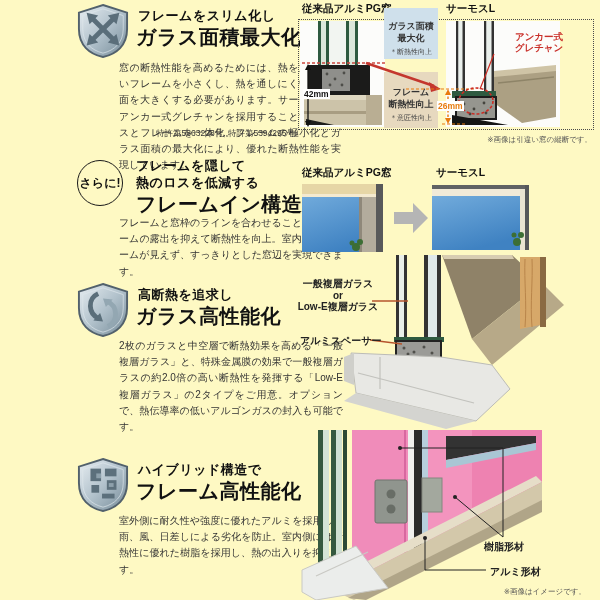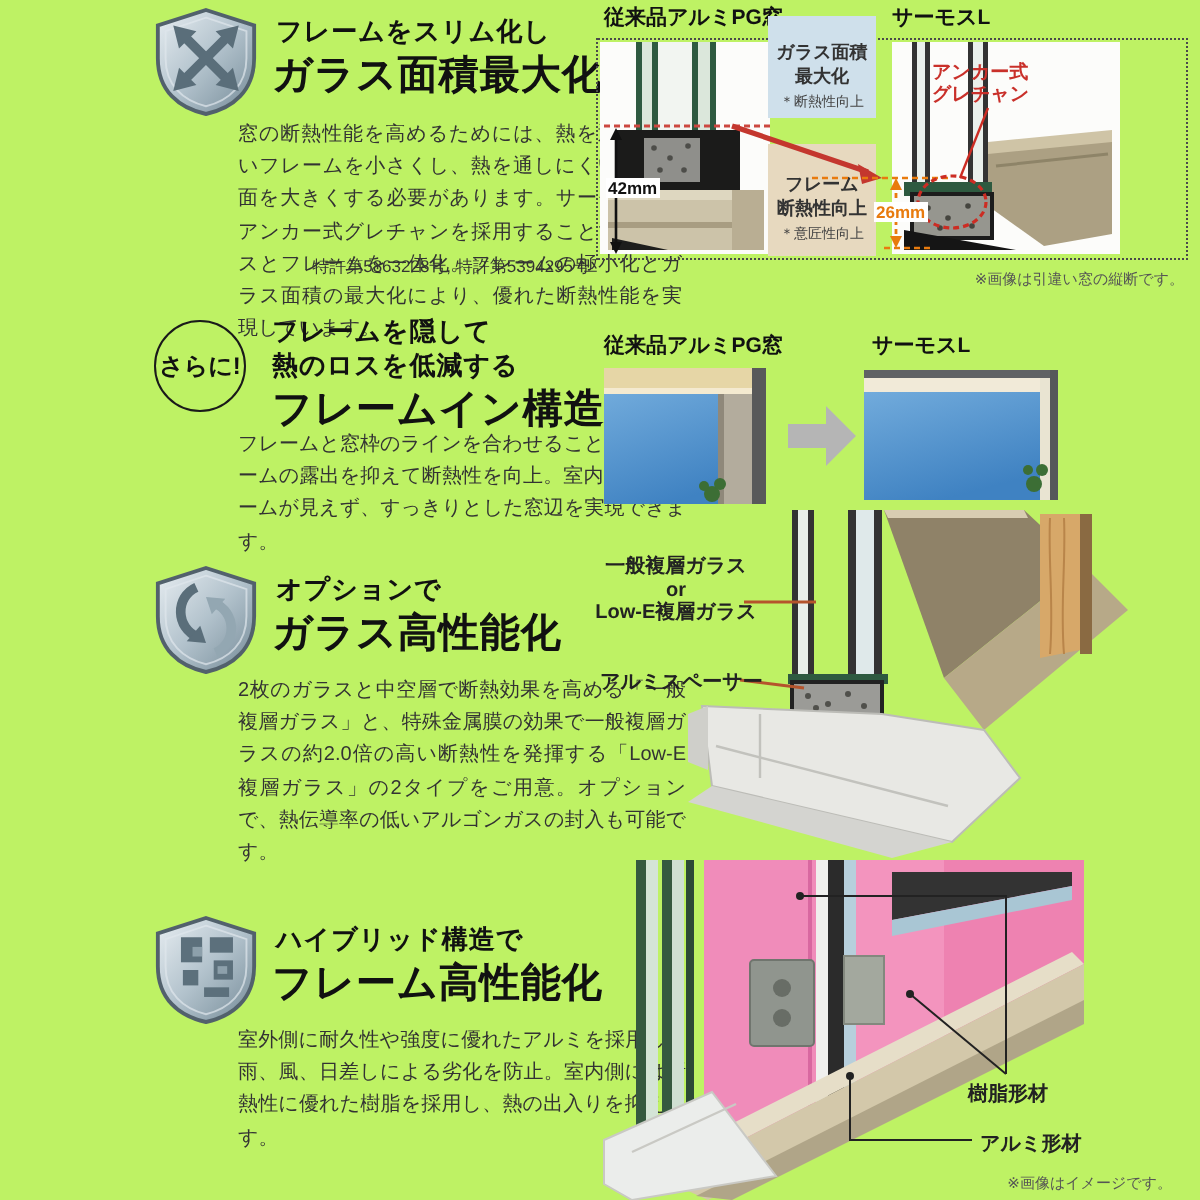--- a/index.html
+++ b/index.html
@@ -1,17 +1,17 @@
 <!DOCTYPE html>
 <html><head>
 <meta charset="utf-8">
 <style>
   html,body { margin:0; padding:0; background:#fff; }
   .canvas {
-    position:relative; width:600px; height:600px; background:#bef264;
+    position:relative; width:600px; height:600px; background:#fef9c3;
     font-family:"Liberation Sans","DejaVu Sans",sans-serif; color:#222;
     overflow:hidden;
   }
   .abs { position:absolute; }
   .h-small { font-size:13px; font-weight:bold; color:#111; letter-spacing:0.5px; white-space:nowrap; }
   .h-large { font-size:20px; font-weight:bold; color:#111; letter-spacing:0.5px; white-space:nowrap; }
   .body-text { font-size:10px; line-height:16.2px; color:#333; text-align:justify;margin-left:44px; }
   .patent { font-size:8.5px; font-weight:normal; color:#333; text-align:right; }
   .diag-label { font-size:10.5px; font-weight:bold; color:#111; text-align:left; white-space:nowrap; }
   .small-note { font-size:7.5px; color:#555; text-align:right; white-space:nowrap; }
@@ -21,21 +21,21 @@
     font-size:12px; font-weight:bold; color:#111;
   }
   .dotted-frame { border:1.6px dotted #4a4a4a; }
   .panel-blue { background:#cfe0eb; }
   .panel-tan  { background:#e7d9bf; }
   .panel-txt  { font-size:9px; font-weight:bold; color:#333; text-align:center; line-height:11.5px; }
   .panel-note { font-size:7px; font-weight:normal; color:#444; margin-top:2px; }
   .dim-label  { font-size:8.5px; font-weight:bold; background:#fff; padding:0 1px; white-space:nowrap; }
   .dim-black  { color:#111; }
   .dim-orange { color:#e87b0e; }
-  .red-callout { font-size:9.5px; font-weight:bold; color:#c9302a; line-height:11px; white-space:nowrap; }
+  .red-callout { font-size:9.5px; font-weight:bold; color:#c9302a; text-align:center; line-height:11px; white-space:nowrap;margin-left:40px; }
   .cs-label { font-size:10px; font-weight:bold; color:#222; white-space:nowrap; }
   .cs-label-c { text-align:center; line-height:11.5px; }
   svg { display:block; }
 </style>
 </head>
 <body>
 
 <svg aria-hidden="true" style="position:absolute;width:0;height:0">
   <defs>
     <linearGradient id="shieldGrad" x1="0" y1="0" x2="1" y2="1">
@@ -234,21 +234,21 @@
   <div class="abs" style="left:77px; top:282px;">
     <svg width="52" height="56" viewBox="0 0 54 58">
       <path d="M27 2 L52 10 V27 C52 44 41 53 27 56 C13 53 2 44 2 27 V10 Z" fill="url(#steelGrad)" stroke="#52616c" stroke-width="2"></path>
       <path d="M27 6 L48 13 V27 C48 41 39 49 27 52 C15 49 6 41 6 27 V13 Z" fill="none" stroke="#dfe7ec" stroke-width="1" opacity="0.7"></path>
       <path d="M22 12 C11 17 11 33 23 38" fill="none" stroke="#5a6e7a" stroke-width="5"></path>
       <polygon points="27,41 17,40 24,32" fill="#5a6e7a"></polygon>
       <path d="M32 46 C43 41 43 25 31 20" fill="none" stroke="#93a7b2" stroke-width="5"></path>
       <polygon points="27,17 37,18 30,26" fill="#93a7b2"></polygon>
     </svg>
   </div>
-  <div class="abs h-small" style="left:138px; top:286px;">オプションで</div>
+  <div class="abs h-small" style="left:138px; top:286px;">高断熱を追求し</div>
   <div class="abs h-large" style="left:136px; top:303px;">ガラス高性能化</div>
   <div class="abs body-text" style="left:75px; top:338px; width:224px;">2枚のガラスと中空層で断熱効果を高める「一般複層ガラス」と、特殊金属膜の効果で一般複層ガラスの約2.0倍の高い断熱性を発揮する「Low-E複層ガラス」の2タイプをご用意。オプションで、熱伝導率の低いアルゴンガスの封入も可能です。</div>
 
   <div class="abs" style="left:296px; top:253px; width:304px; height:200px;">
     <svg class="abs" style="left:0; top:0;" width="304" height="200" viewBox="0 0 304 200">
       <rect x="100" y="2" width="3" height="90" fill="#333"></rect>
         <rect x="103" y="2" width="5" height="90" fill="#e9efe9"></rect>
         <rect x="108" y="2" width="3" height="92" fill="#333"></rect>
       <rect x="128" y="2" width="4" height="116" fill="#333"></rect>
         <rect x="132" y="2" width="9" height="116" fill="#dfe9ea"></rect>

